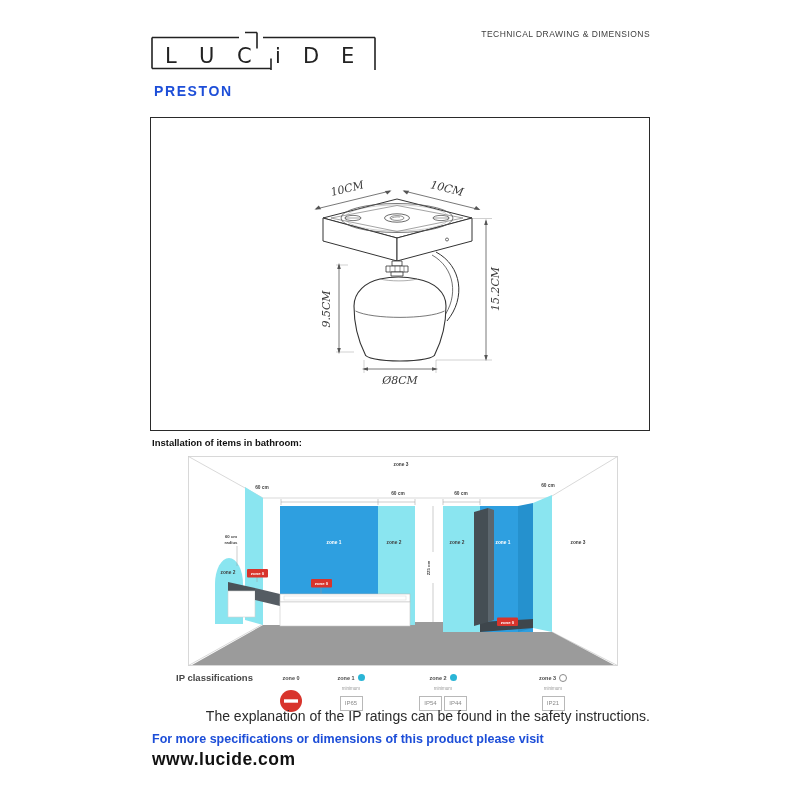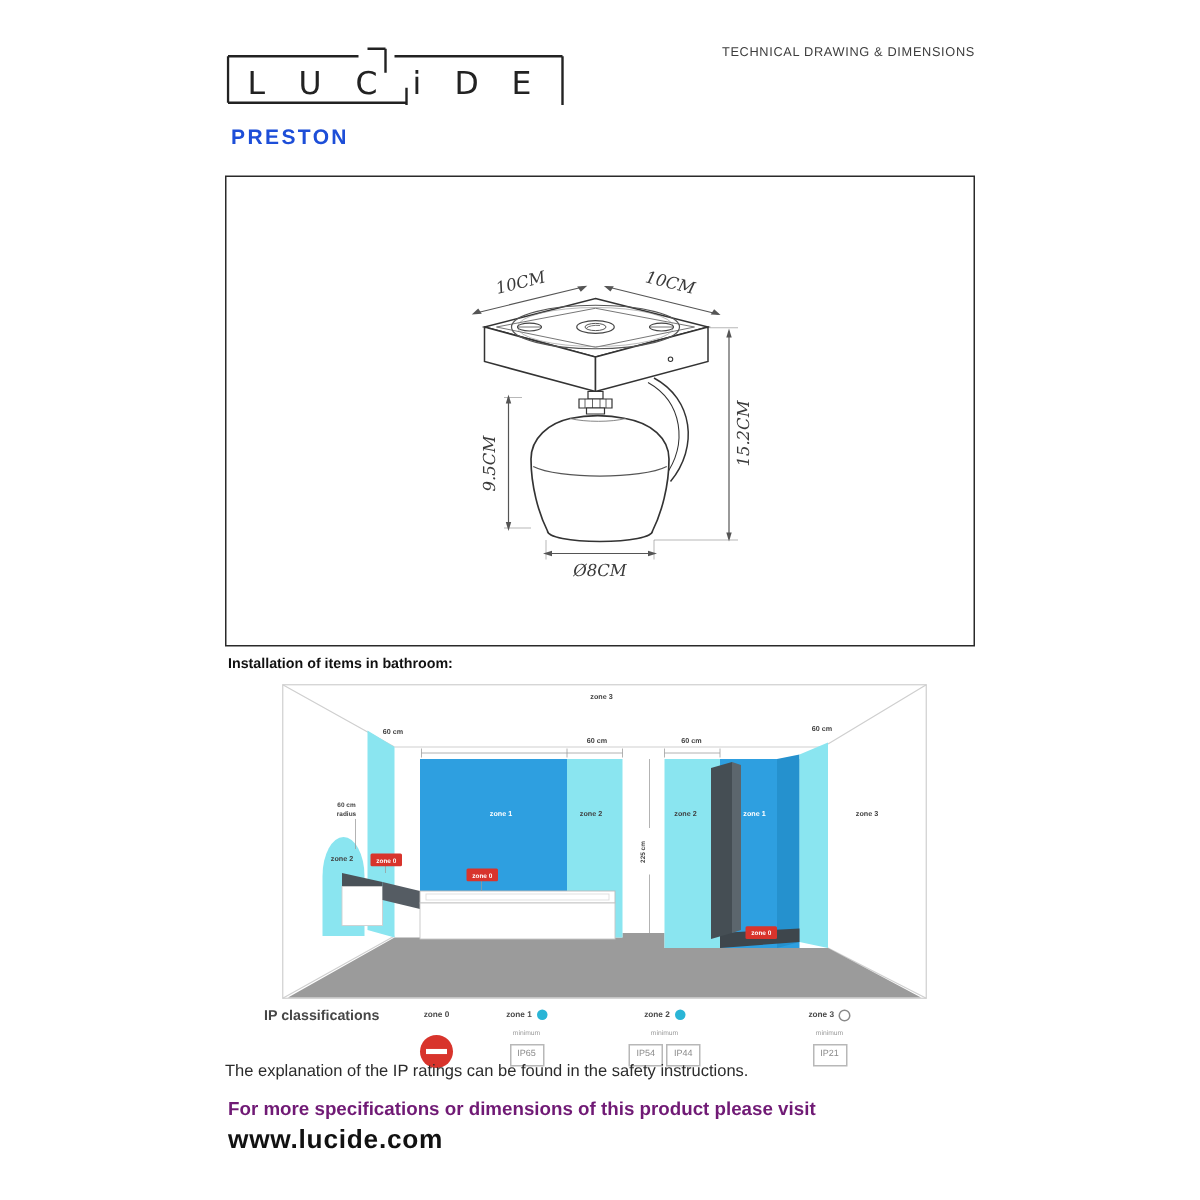--- a/index.html
+++ b/index.html
@@ -25,22 +25,22 @@
   #ip-title{left:176px;top:672px;font-size:9.5px;font-weight:700;color:#474747;}
   .ipg{position:absolute;text-align:center;}
   .zl{font-size:5.5px;font-weight:700;color:#4a4a4a;vertical-align:middle;}
   .mini{font-size:4.5px;color:#999;line-height:5px;}
   .dot{display:inline-block;width:7px;height:7px;border-radius:50%;vertical-align:middle;margin-left:3px;}
   .dot.filled{background:#2AB5D6;}
   .dot.outline{background:#fff;border:1px solid #8a8a8a;width:6px;height:6px;}
   .ipbox{display:inline-block;width:21px;height:13px;line-height:13px;border:1px solid #b8b8b8;
          font-size:6px;color:#8a8a8a;background:#fff;margin:2px 1px 0 1px;}
   
-  #caption{left:150px;top:708px;width:500px;text-align:left;font-size:11px;color:#2b2b2b;}
-  #footer-1{left:152px;top:732px;font-size:12.5px;font-weight:bold;color:#701a75;}
+  #caption{left:150px;top:708px;width:500px;text-align:right;font-size:14px;color:#2b2b2b;}
+  #footer-1{left:152px;top:732px;font-size:12.5px;font-weight:bold;color:#1d4ed8;}
   #footer-2{left:152px;top:749px;font-size:17.5px;font-weight:bold;letter-spacing:.5px;color:#111;text-align:right;}
 </style>
 </head>
 <body>
 
 <div id="page">
 
   <svg class="abs" style="left:151px;top:24px;" width="226" height="46" viewBox="0 -9 226 37">
     <g stroke="#222" stroke-width="1.6" fill="none">
       <path d="M1,0 H88 M112,0 H224"></path>

